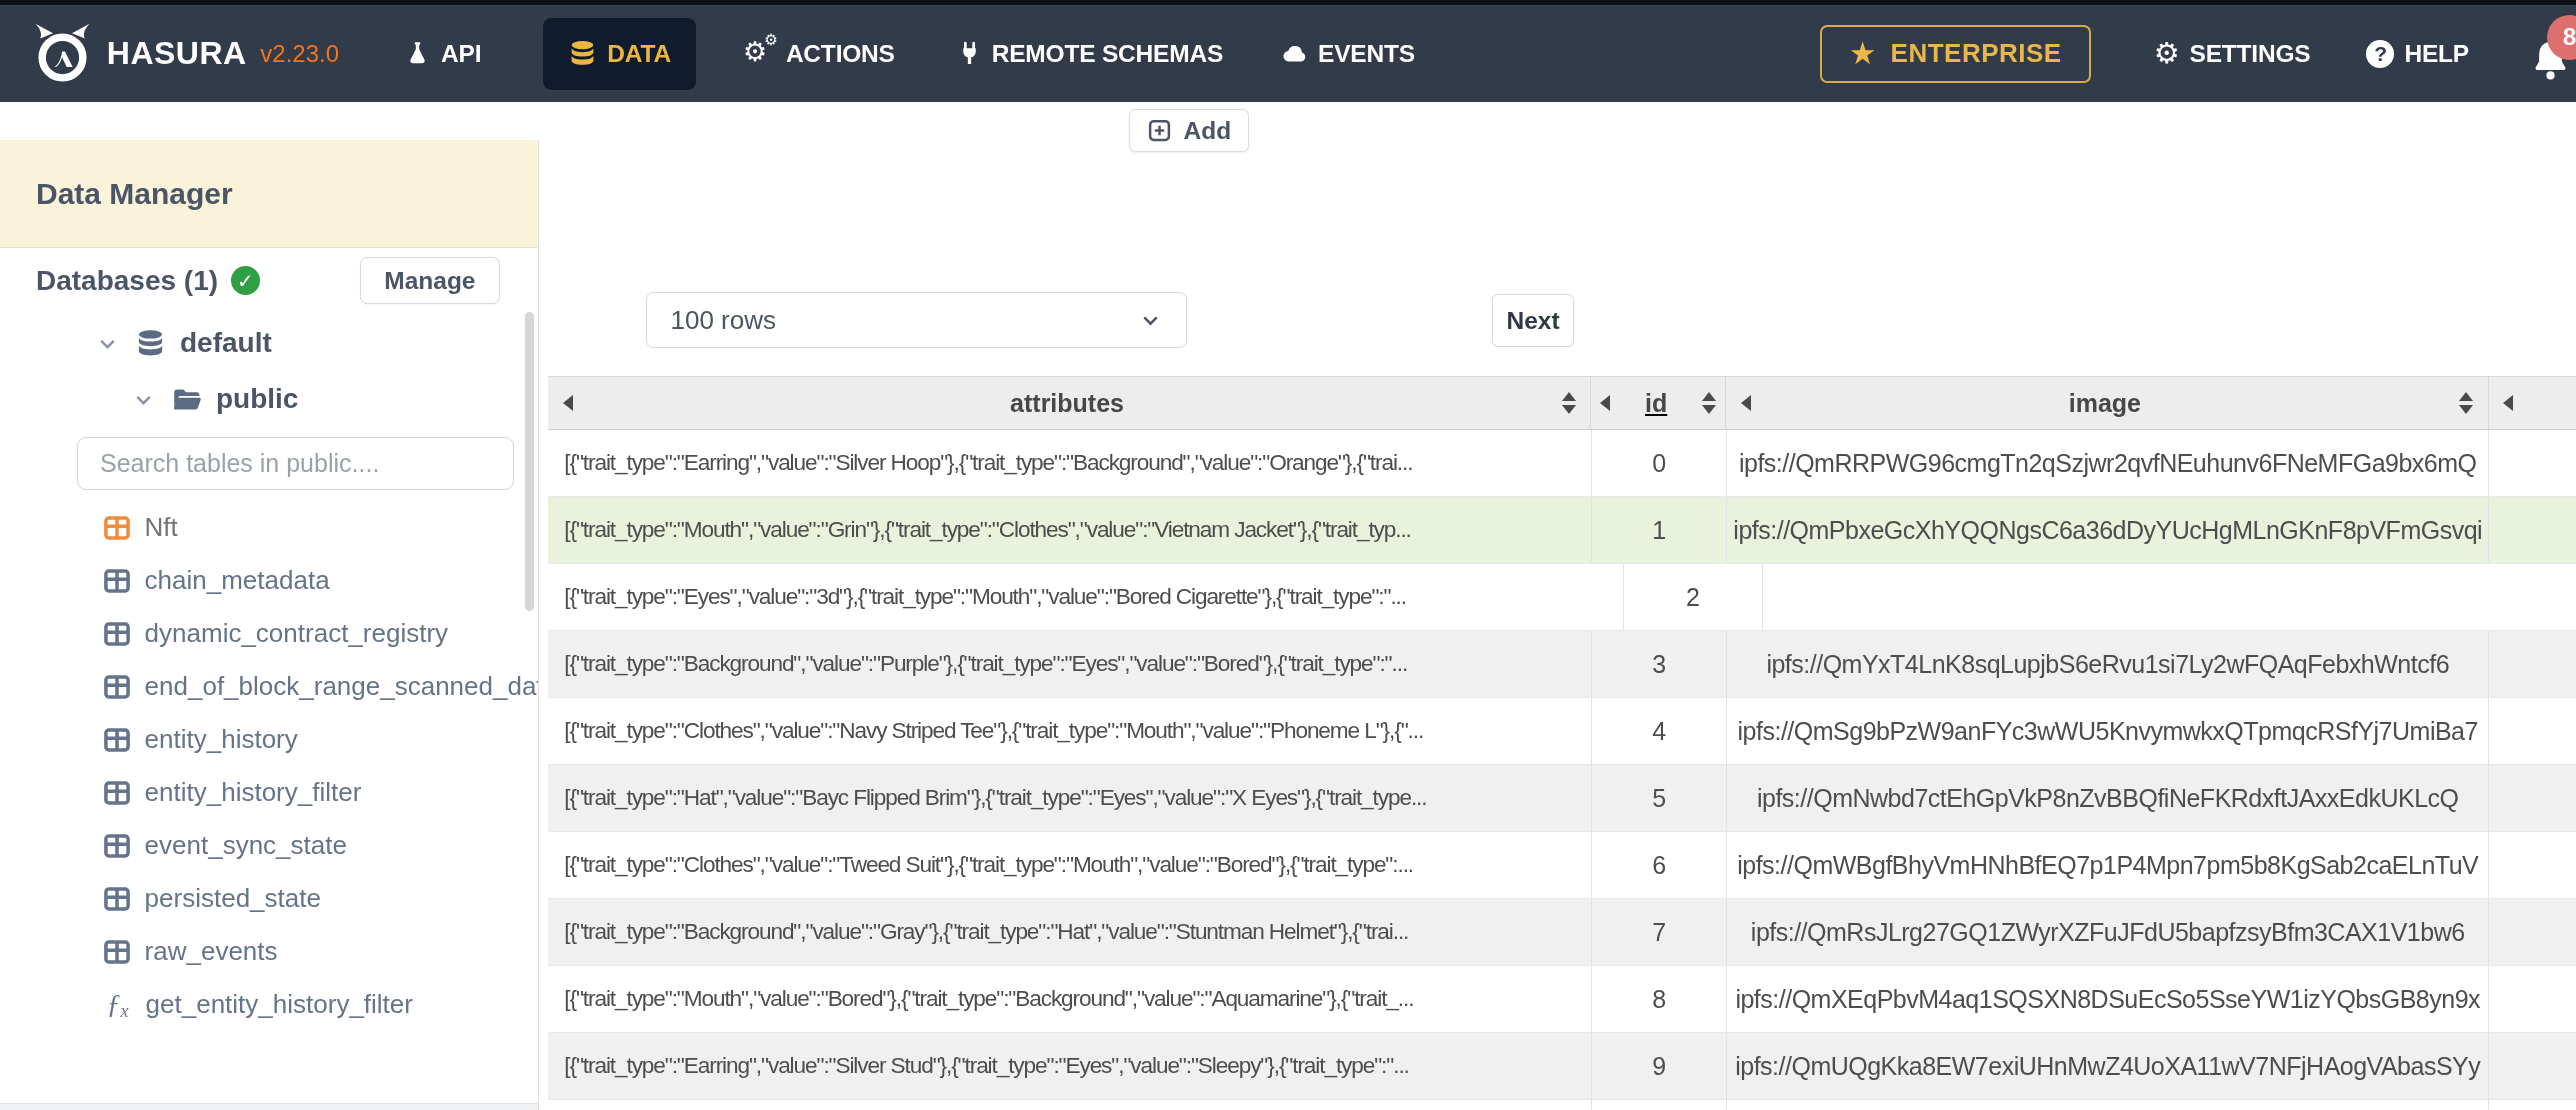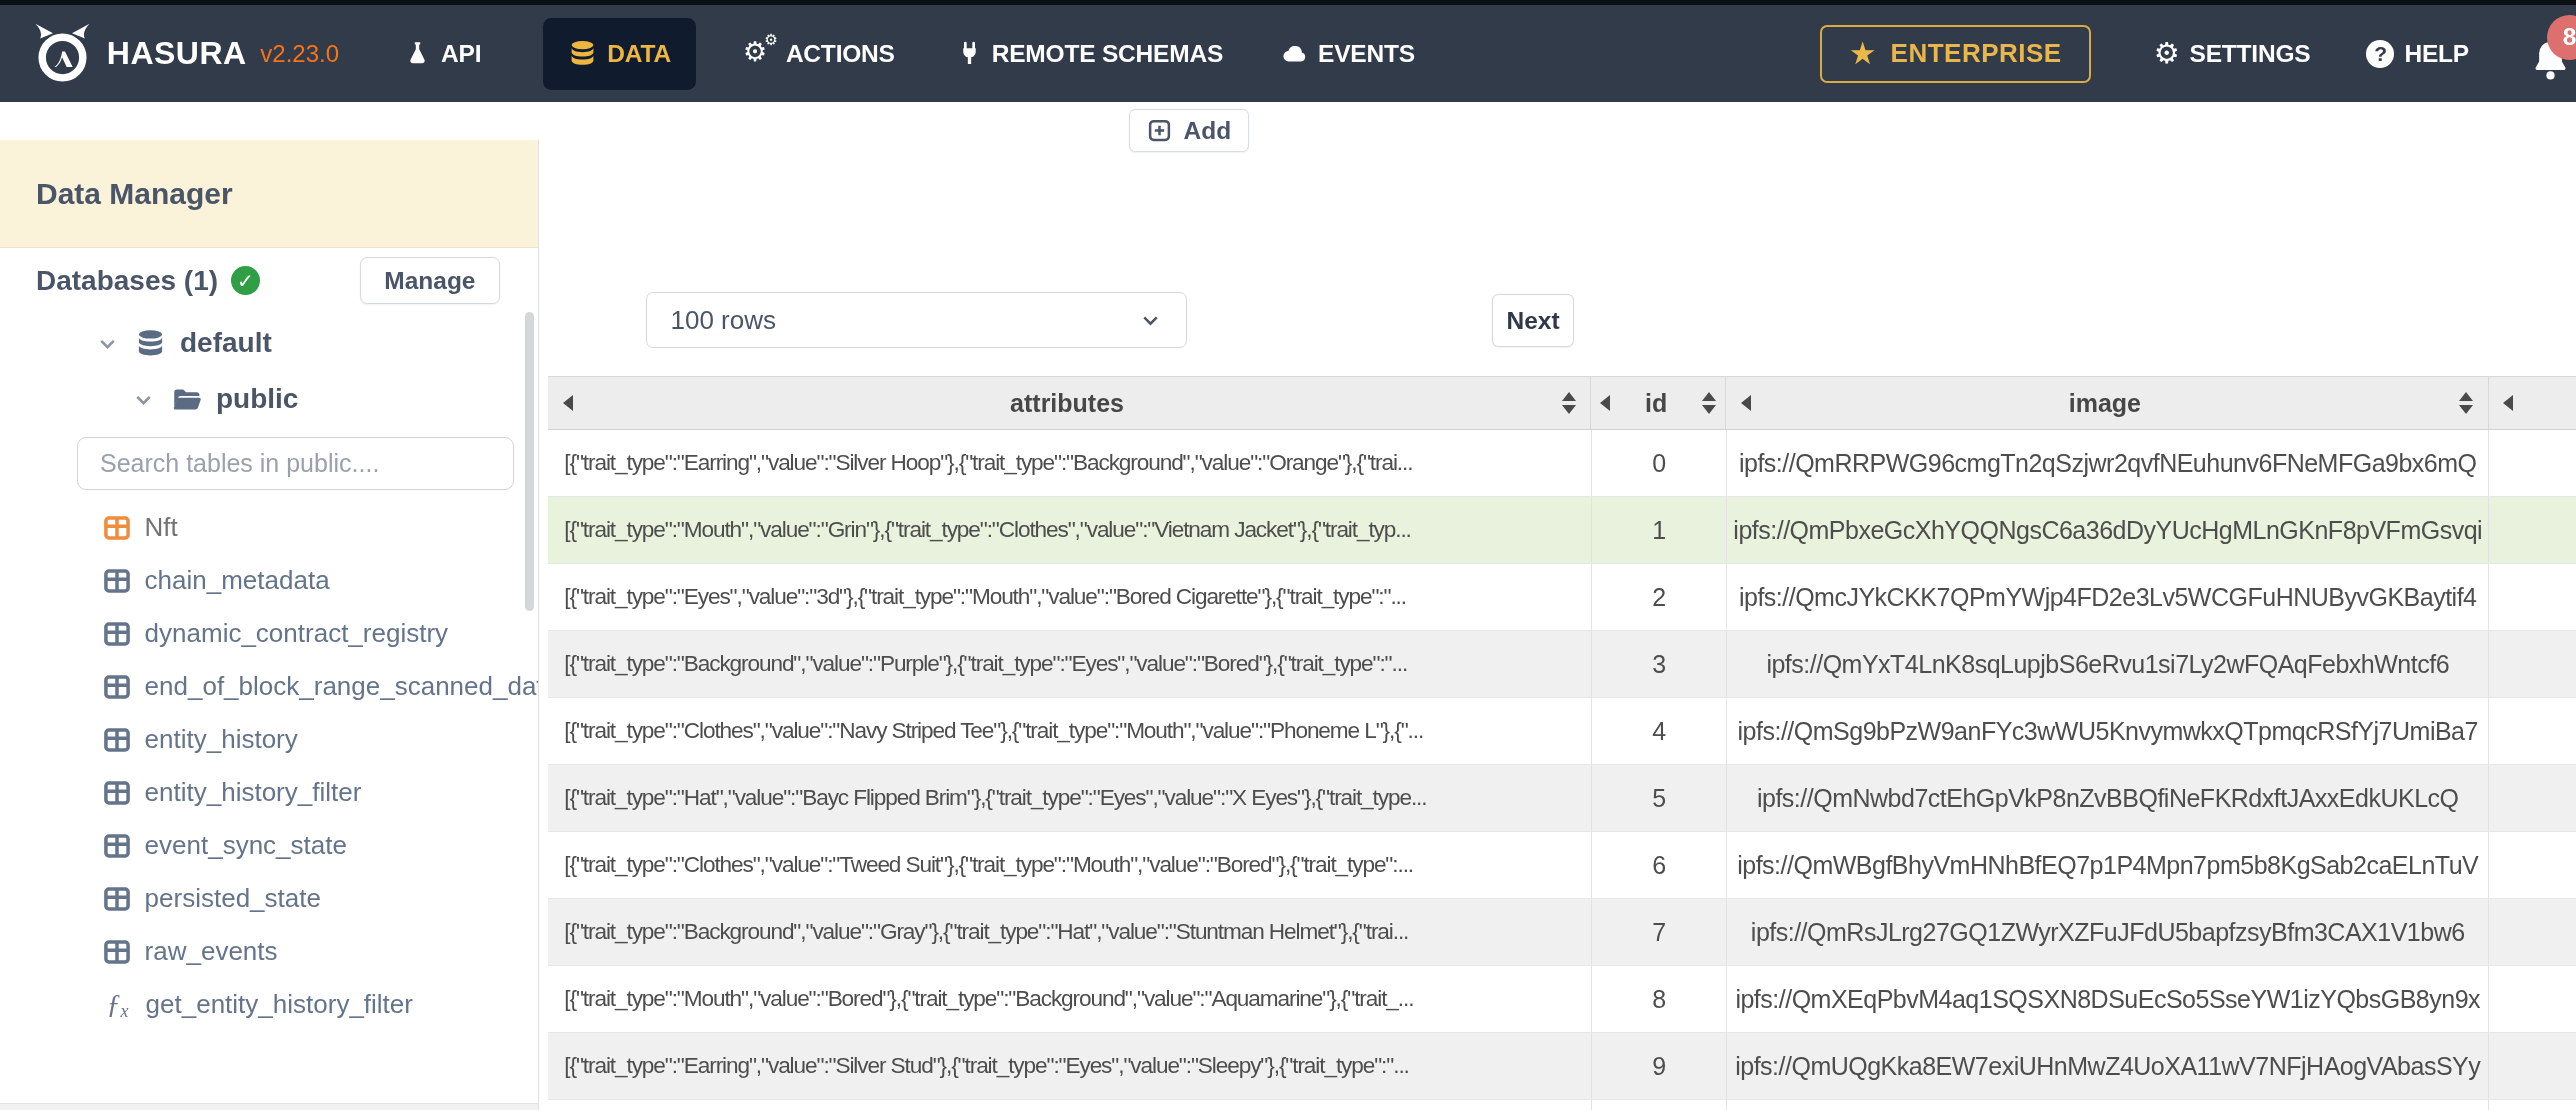--- a/index.html
+++ b/index.html
@@ -88,21 +88,21 @@
     border:1.8px solid #d4d7dc; border-radius:7.2px; background:#fff; display:flex; align-items:center;
     justify-content:space-between; padding:0 23.5px; font-size:26px; color:#4a5568; cursor:pointer; }
   .next-btn { position:absolute; left:953px; top:192px; width:82px; height:53px; background:#fff;
     border:1.8px solid #d4d7dc; border-radius:6.3px; display:flex; align-items:center; justify-content:center;
     font-size:24.5px; font-weight:bold; color:#30394a; cursor:pointer; box-shadow:0 0.9px 1.8px rgba(0,0,0,0.05); }
 
   .grid { position:absolute; left:9px; top:274px; width:2047px; }
   .g-header { display:flex; height:54px; background:#ededed; border-top:1.8px solid #d8d8d8;
     border-bottom:1.8px solid #d0d0d0; }
   .g-hcell { display:flex; align-items:center; border-right:1.8px solid #d8d8d8; padding:0 14.5px; }
-  .h-attr { width:1076px; } .h-id { width:139px; padding:8px 9px; } .h-img { width:786px; }
+  .h-attr { width:1076px; } .h-id { width:139px; padding:8px 9px;text-decoration:underline; } .h-img { width:786px; }
   .h-extra { width:109px; border-right:none; }
   .hlabel { flex:1; text-align:center; font-size:25px; font-weight:bold; color:#474747; }
   .marker { width:0; height:0; border-top:8.2px solid transparent; border-bottom:8.2px solid transparent;
     border-right:10px solid #4a4a4a; cursor:pointer; flex:0 0 auto; }
   .sort { display:flex; flex-direction:column; gap:3.6px; cursor:pointer; flex:0 0 auto; }
   .s-up { width:0; height:0; border-left:7.2px solid transparent; border-right:7.2px solid transparent;
     border-bottom:9px solid #4a4a4a; }
   .s-dn { width:0; height:0; border-left:7.2px solid transparent; border-right:7.2px solid transparent;
     border-top:9px solid #4a4a4a; }
 
@@ -419,21 +419,20 @@
   </div>
         <div class="g-row green">
     <div class="g-cell c-attr">[{"trait_type":"Mouth","value":"Grin"},{"trait_type":"Clothes","value":"Vietnam Jacket"},{"trait_typ...</div>
     <div class="g-cell c-id">1</div>
     <div class="g-cell c-img">ipfs://QmPbxeGcXhYQQNgsC6a36dDyYUcHgMLnGKnF8pVFmGsvqi</div>
     <div class="g-cell c-extra"></div>
   </div>
         <div class="g-row white">
     <div class="g-cell c-attr">[{"trait_type":"Eyes","value":"3d"},{"trait_type":"Mouth","value":"Bored Cigarette"},{"trait_type":"...</div>
     <div class="g-cell c-id">2</div>
-    <div class="g-cell c-img">ipfs://QmcJYkCKK7QPmYWjp4FD2e3Lv5WCGFuHNUByvGKBaytif4</div>
     <div class="g-cell c-extra"></div>
   </div>
         <div class="g-row gray">
     <div class="g-cell c-attr">[{"trait_type":"Background","value":"Purple"},{"trait_type":"Eyes","value":"Bored"},{"trait_type":"...</div>
     <div class="g-cell c-id">3</div>
     <div class="g-cell c-img">ipfs://QmYxT4LnK8sqLupjbS6eRvu1si7Ly2wFQAqFebxhWntcf6</div>
     <div class="g-cell c-extra"></div>
   </div>
         <div class="g-row white">
     <div class="g-cell c-attr">[{"trait_type":"Clothes","value":"Navy Striped Tee"},{"trait_type":"Mouth","value":"Phoneme L"},{"...</div>

